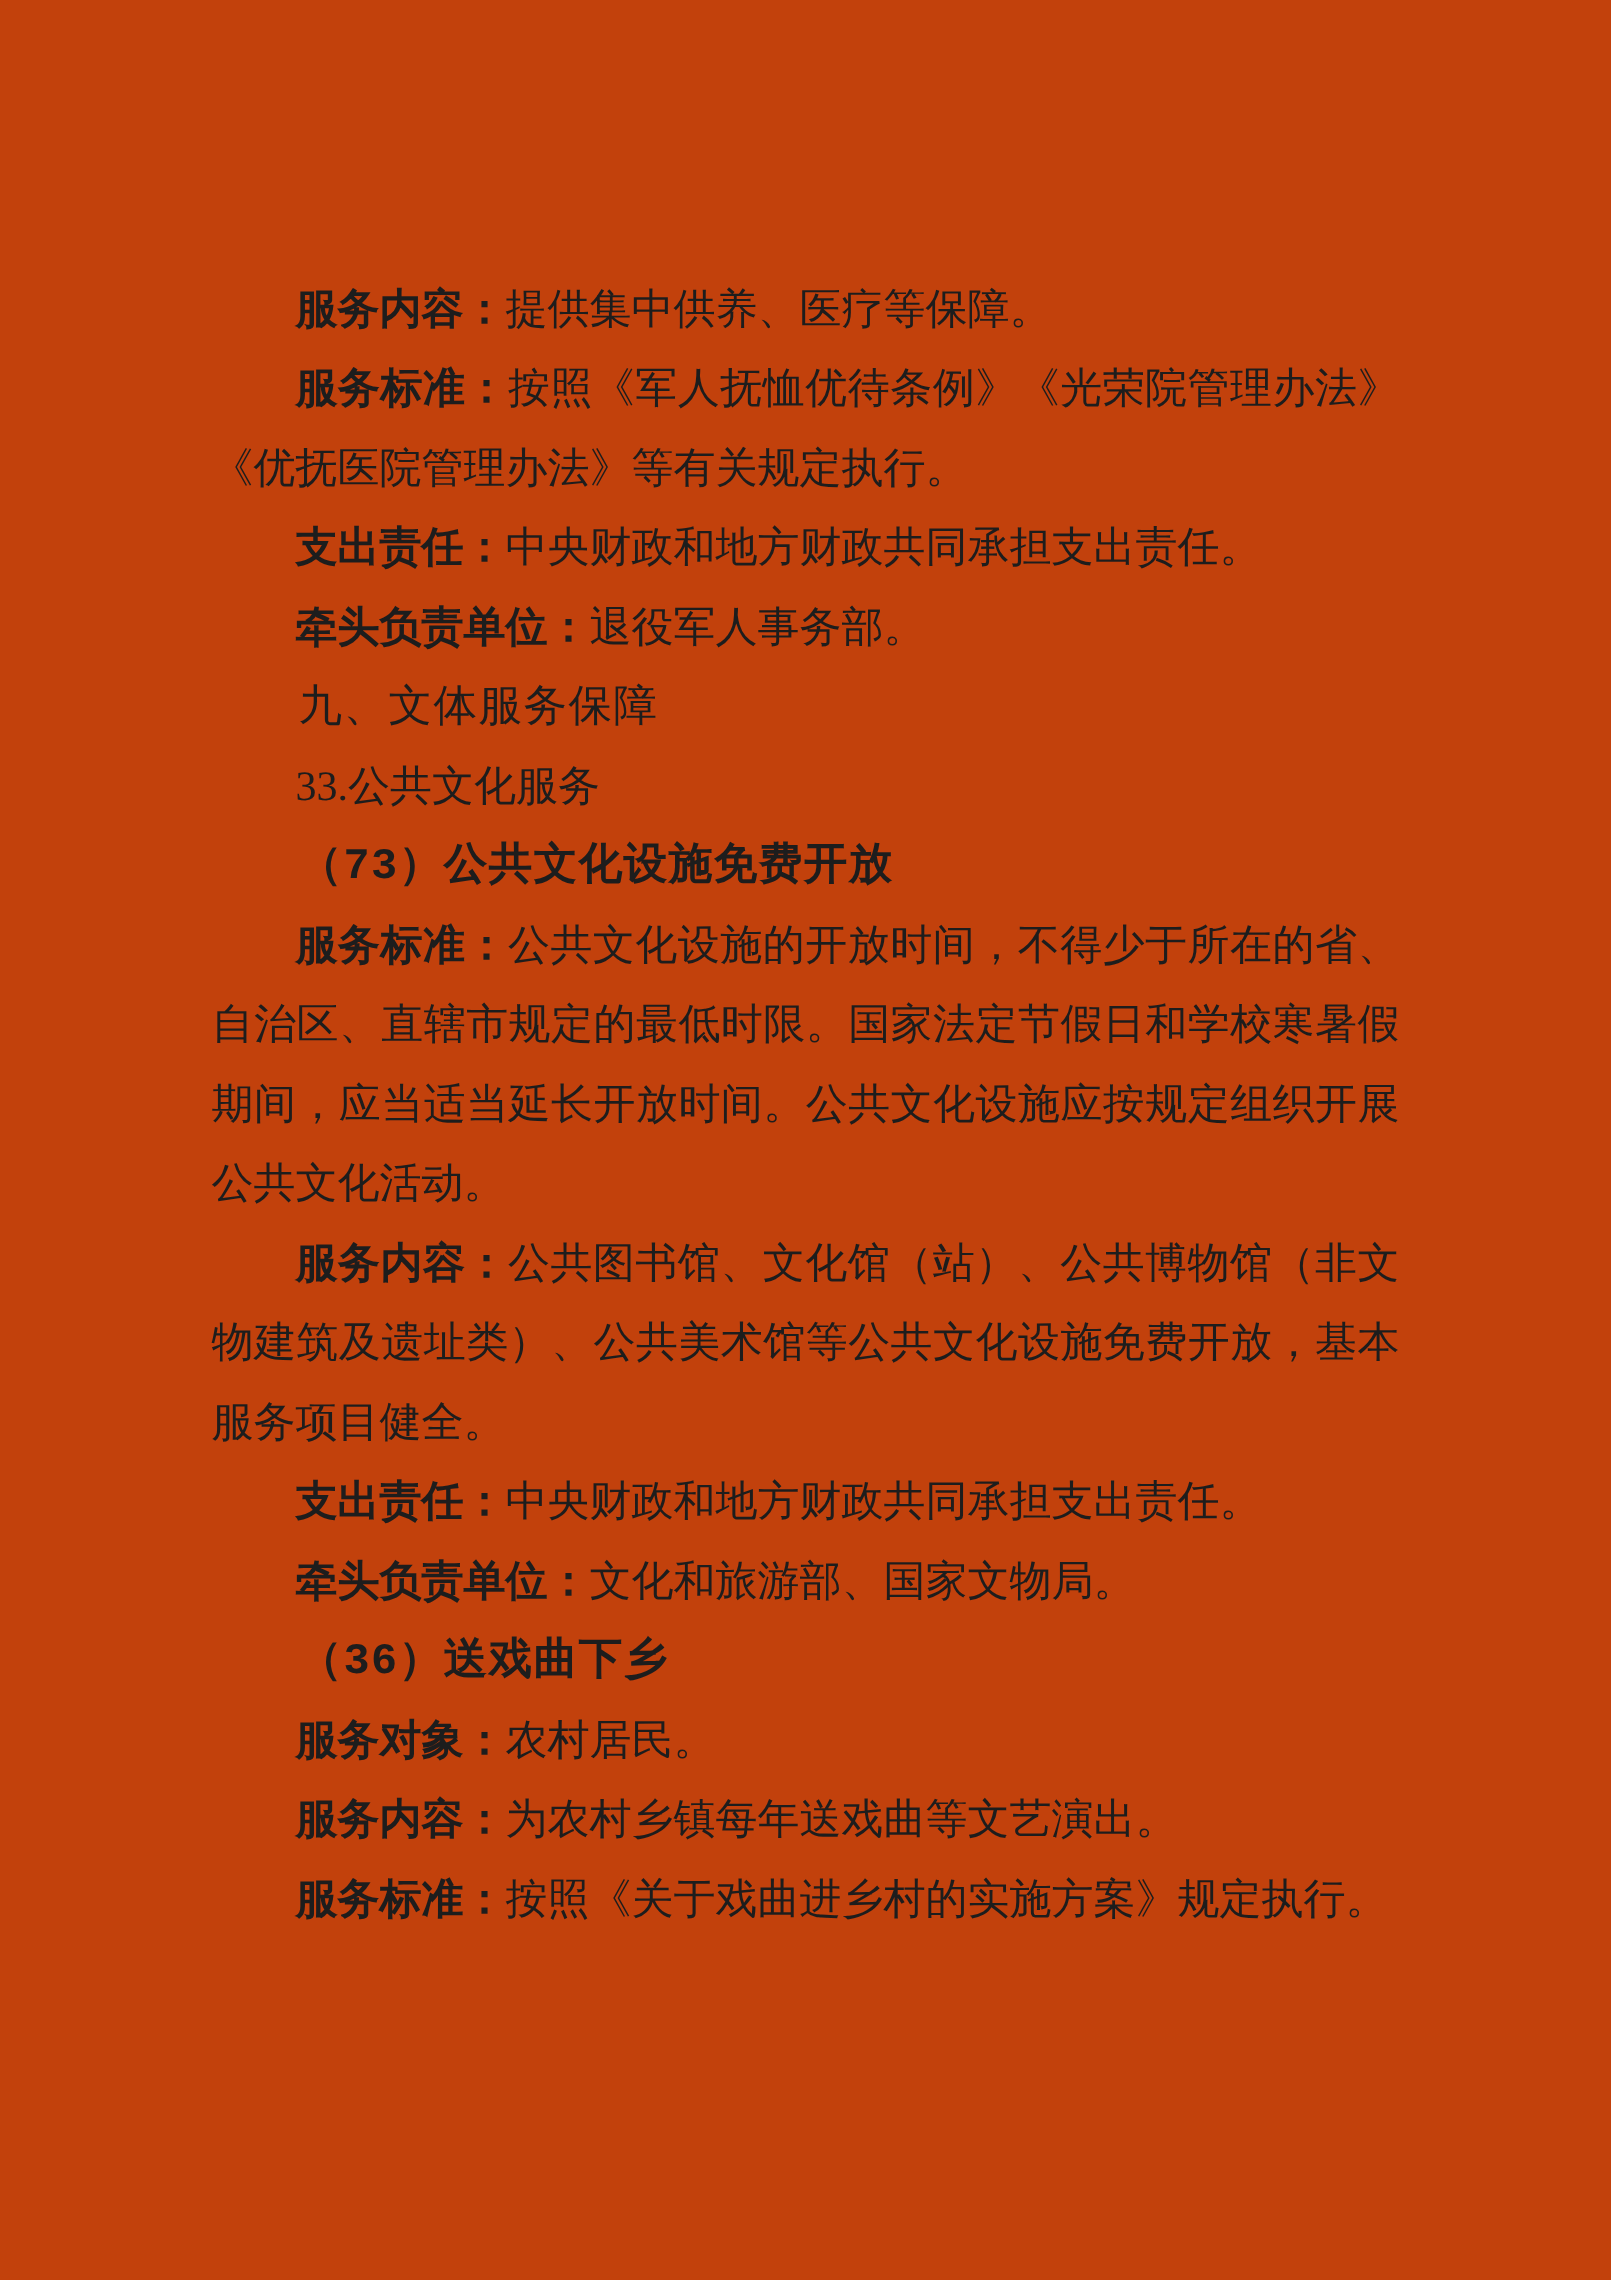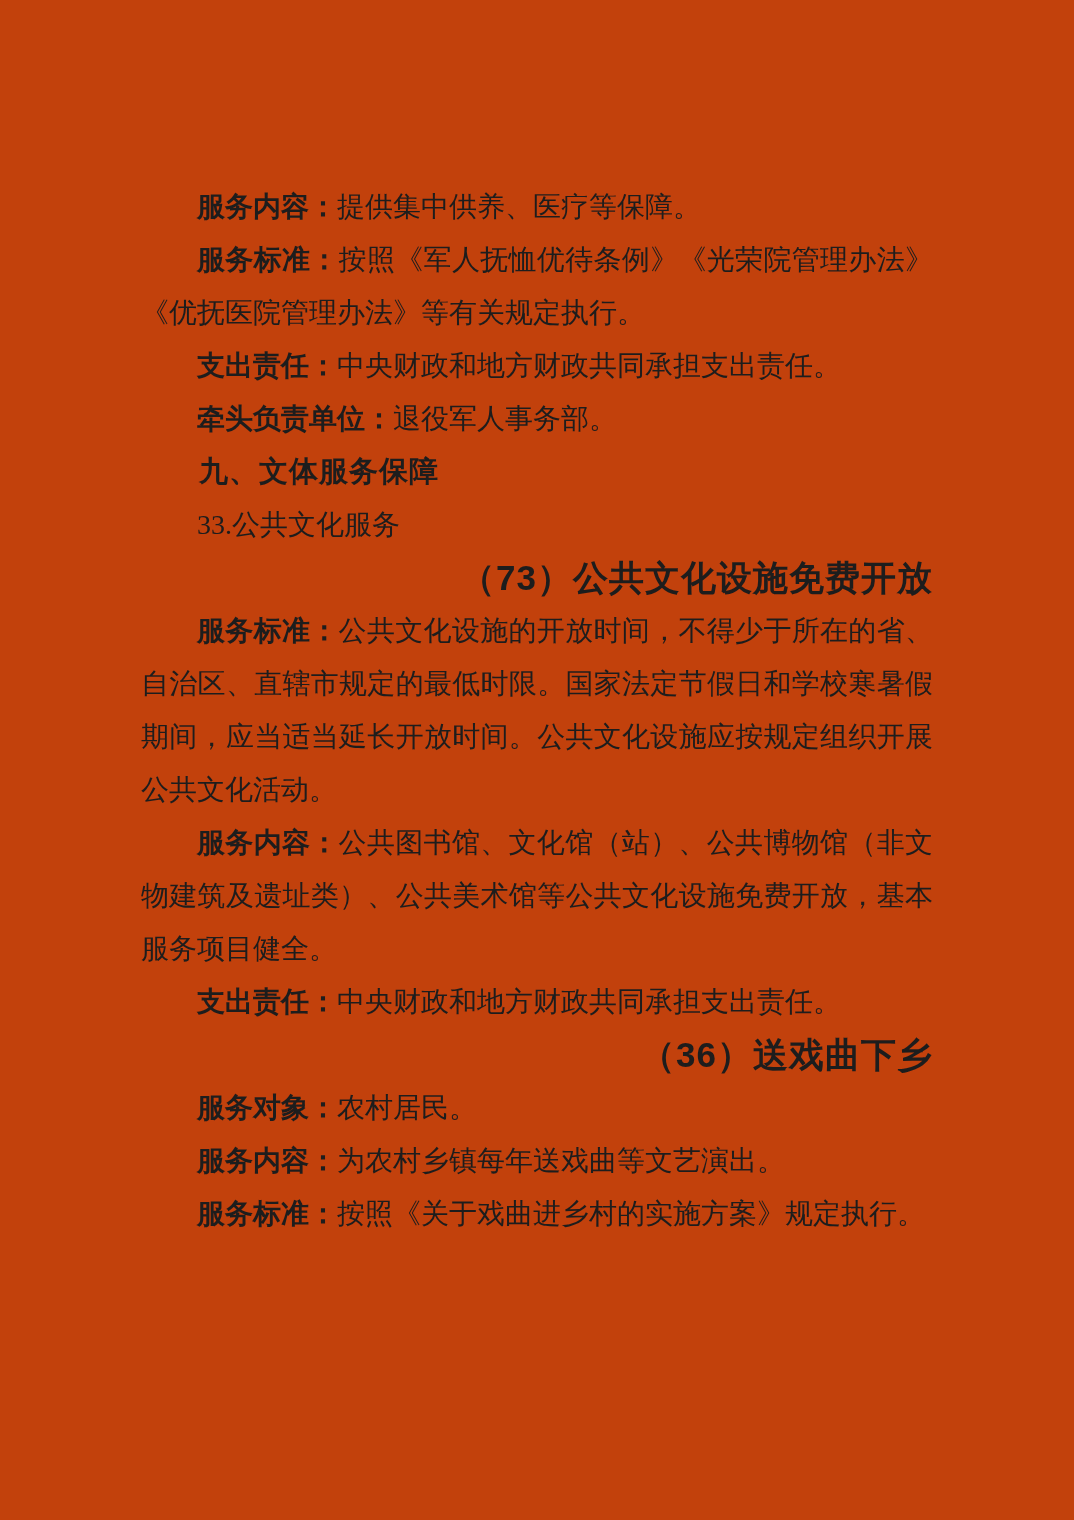--- a/index.html
+++ b/index.html
@@ -28,34 +28,34 @@
     line-height: 53px;
     color: #1d1d1d;
     text-indent: 2em;
     text-align: justify;
   }
   .para .label {
     font-weight: 700;
   }
   .section-heading {
     font-family: "Liberation Sans", "DejaVu Sans", sans-serif;
-    font-weight: 700;
+    font-weight: 400;
     font-size: 29px;
     text-align: left;
     letter-spacing: 1px;
   }
   .sub-heading {
     font-weight: 400;
     text-align: left;
   }
   .item-heading {
-    font-family: Liberation Sans, sans-serif;
+    font-family: Liberation Mono, monospace;
     font-weight: 700;
-    font-size: 35px;
-    text-align: right;
+    font-size: 29px;
+    text-align: left;
     letter-spacing: 1px;
   }
 </style>
 </head>
 <body>
 
 <div class="page">
   <div class="content">
 
     <p class="para body"><span class="label">服务内容：</span><span>提供集中供养、医疗等保障。</span></p>
@@ -72,20 +72,21 @@
 
     <p class="para item-heading">（73）公共文化设施免费开放</p>
 
 
     <p class="para body"><span class="label">服务标准：</span><span>公共文化设施的开放时间，不得少于所在的省、自治区、直辖市规定的最低时限。国家法定节假日和学校寒暑假期间，应当适当延长开放时间。公共文化设施应按规定组织开展公共文化活动。</span></p>
 
     <p class="para body"><span class="label">服务内容：</span><span>公共图书馆、文化馆（站）、公共博物馆（非文物建筑及遗址类）、公共美术馆等公共文化设施免费开放，基本服务项目健全。</span></p>
 
     <p class="para body"><span class="label">支出责任：</span><span>中央财政和地方财政共同承担支出责任。</span></p>
 
+    <p class="para body"><span class="label">牵头负责单位：</span><span>文化和旅游部、国家文物局。</span></p>
 
     <p class="para item-heading">（36）送戏曲下乡</p>
 
     <p class="para body"><span class="label">服务对象：</span><span>农村居民。</span></p>
 
     <p class="para body"><span class="label">服务内容：</span><span>为农村乡镇每年送戏曲等文艺演出。</span></p>
 
     <p class="para body"><span class="label">服务标准：</span><span>按照《关于戏曲进乡村的实施方案》规定执行。</span></p>
 
   </div>

